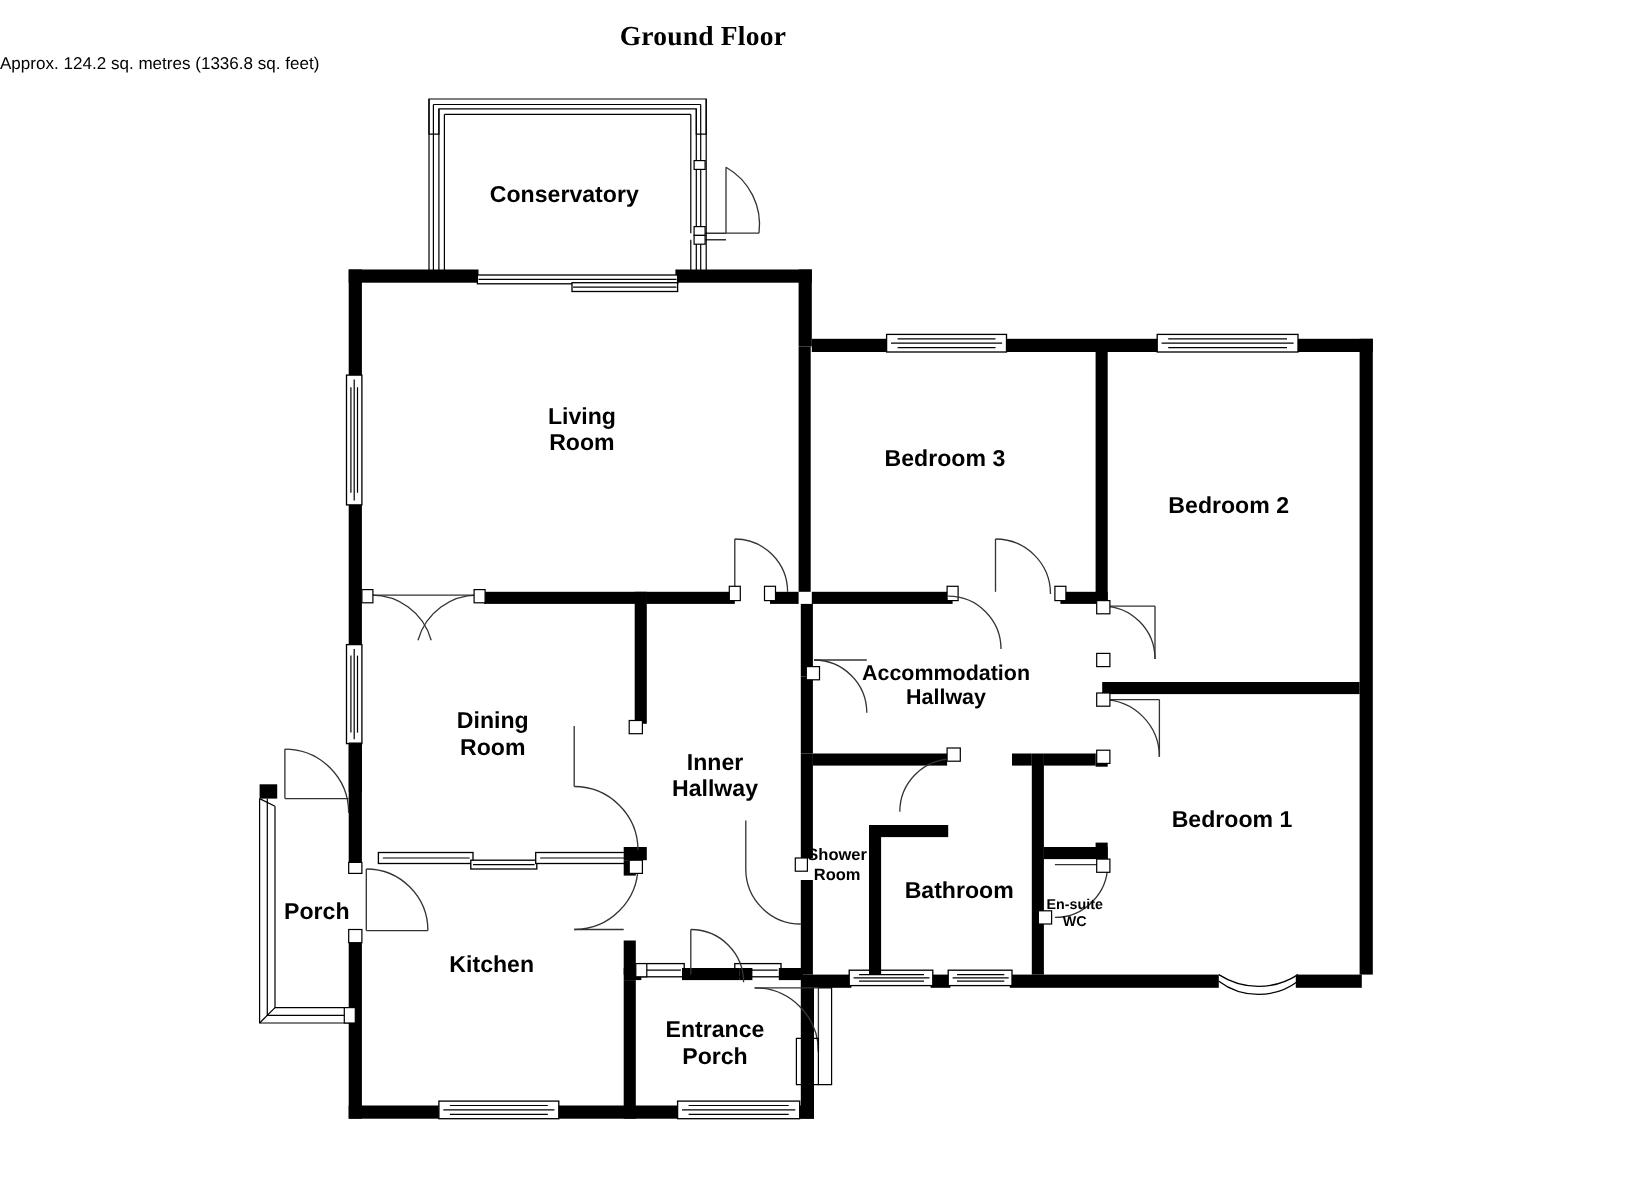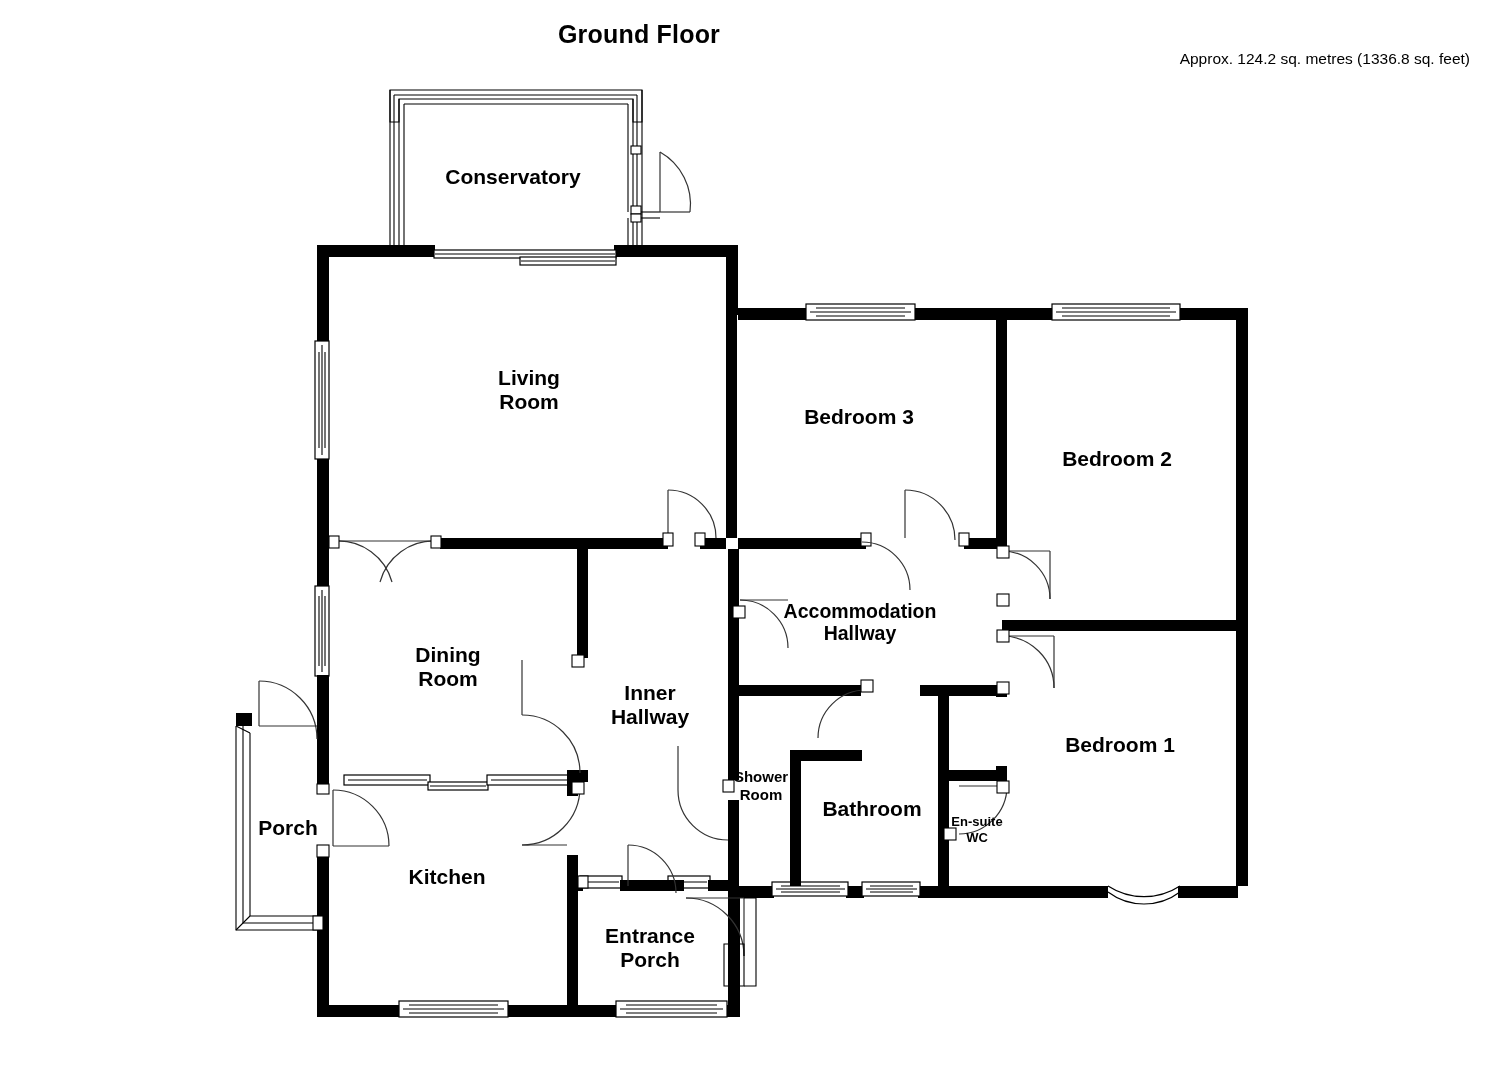--- a/index.html
+++ b/index.html
@@ -23,27 +23,28 @@
   }
   .title {
     position: absolute;
     left: 0;
     top: 20px;
     width: 1278px;
     text-align: center;
     font-size: 25px;
     font-weight: bold;
     letter-spacing: 0.2px;
+    font-family: Liberation Serif, serif;
   }
   .subtitle {
     position: absolute;
     left: 0;
     top: 50px;
     width: 1470px;
-    text-align: right;
+    text-align: left;
     font-size: 15.5px;
     font-weight: normal;
   }
   .footer {
     position: absolute;
     left: 0;
     top: 1043px;
     width: 1485px;
     text-align: center;
     font-size: 22px;

